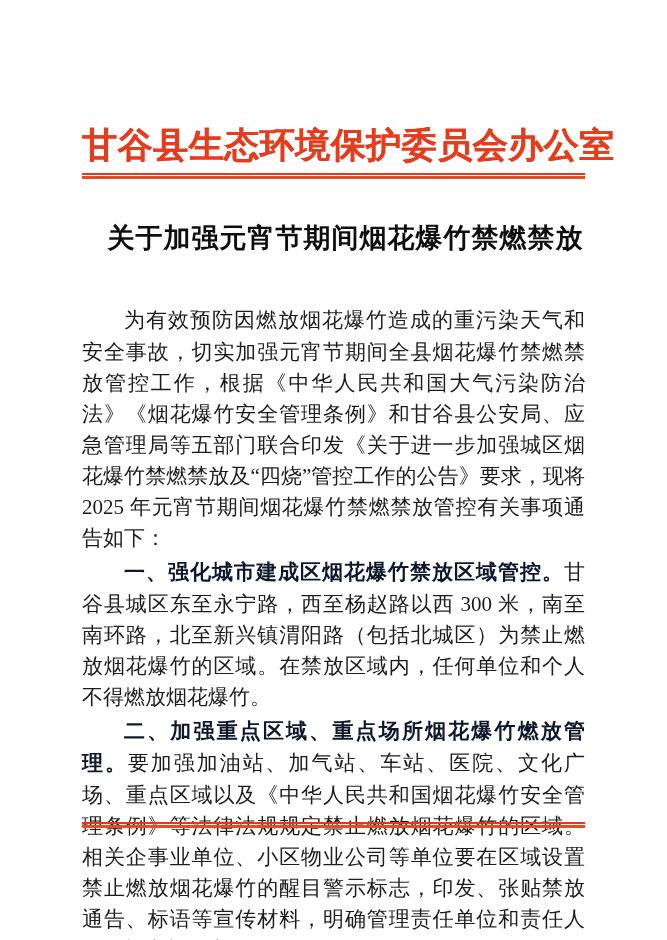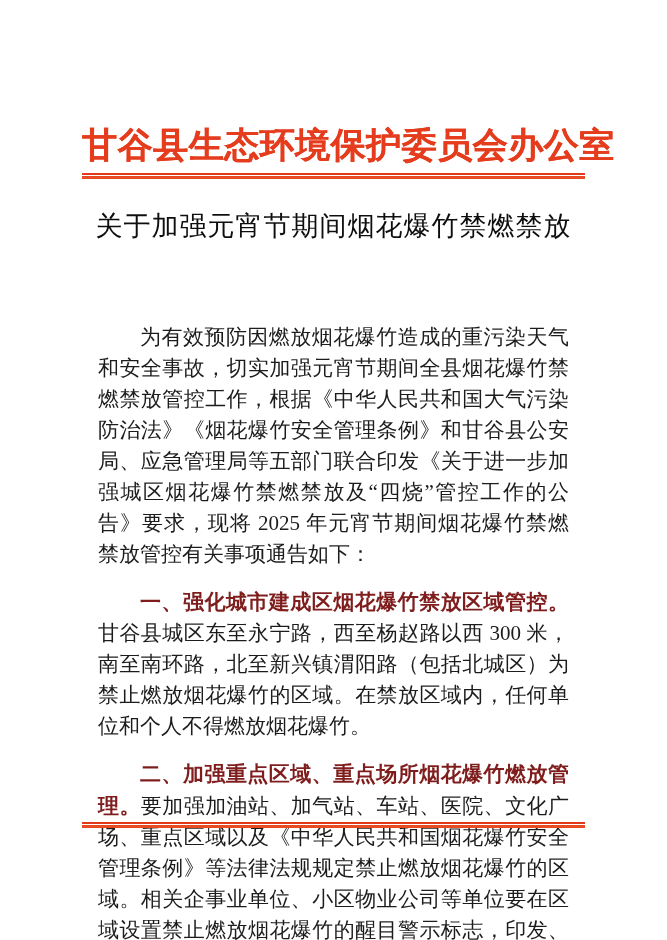--- a/index.html
+++ b/index.html
@@ -44,51 +44,51 @@
   }
   .rule-top { top: 173px; }
   .rule-bottom { top: 822px; }
 
   
   .doc-title {
     position: absolute;
     top: 204px;
     left: 82px;
     width: 503px;
-    margin: 0;
+    margin: 12px;
     text-align: center;
     font-size: 27px;
     line-height: 45px;
-    font-weight: 400;
+    font-weight: 700;
     color: #0e0e0e;
     letter-spacing: 1px;
   }
   .doc-title .t-line { display: block; }
 
   
   .doc-body {
     position: absolute;
     top: 305px;
     left: 82px;
     width: 503px;
     font-size: 21px;
     line-height: 31px;
     color: #1c1c1c;
     text-align: justify;
     text-justify: inter-ideograph;
   }
   .para {
-    margin: 16px;
+    margin: 0;
     text-indent: 2em;
   }
   .para + .para { margin-top: 3px; }
   .lead {
-    font-family: Liberation Sans, sans-serif;
+    font-family: Liberation Mono, monospace;
     font-weight: 700;
-    color: #7f1d1d;
+    color: #0f172a;
   }
 </style>
 </head>
 <body>
 
 <div class="page">
 
   <div class="letterhead">甘谷县生态环境保护委员会办公室</div>
 
   <div class="rule rule-top"></div>

